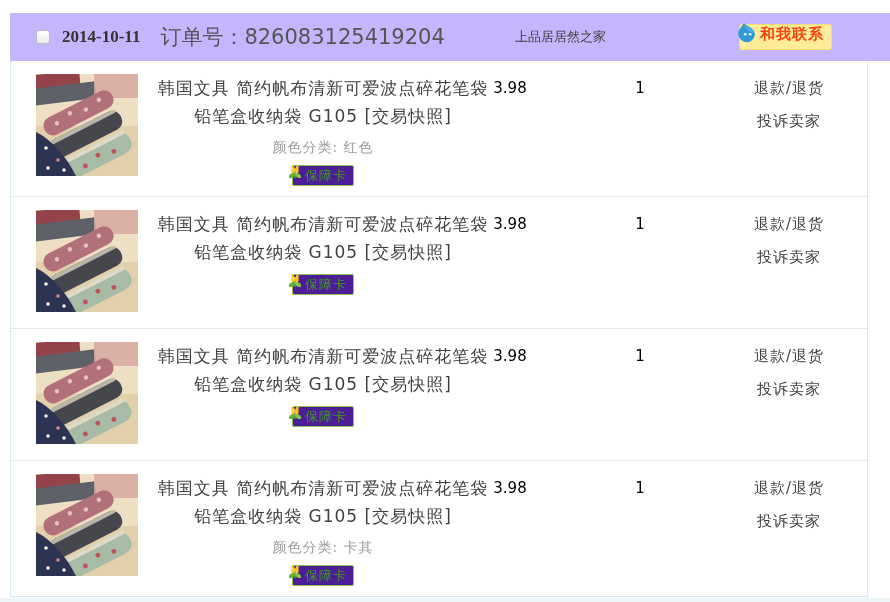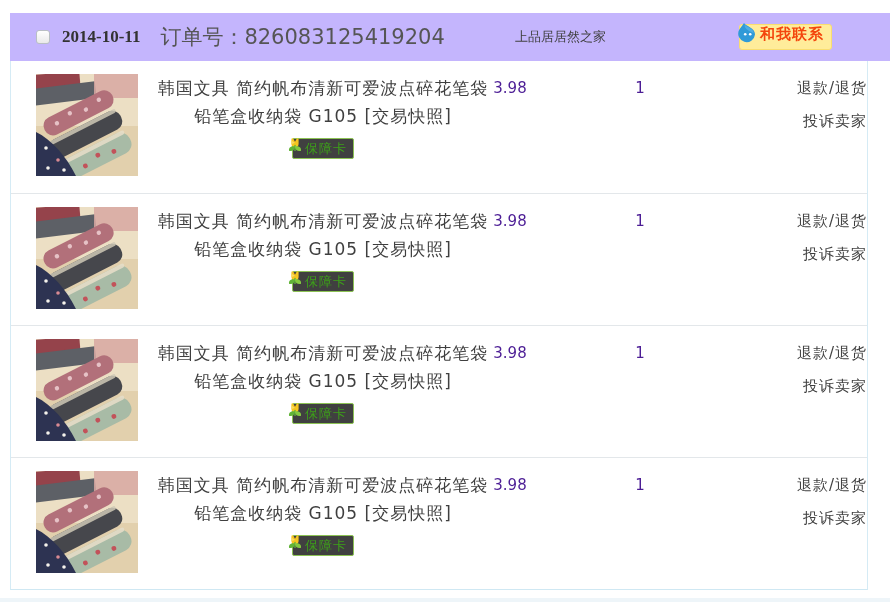--- a/index.html
+++ b/index.html
@@ -59,30 +59,30 @@
   .thumb { width:102px; height:102px; flex:0 0 102px; cursor:pointer; overflow:hidden; }
   .thumb svg { display:block; }
   .prod-info { margin-left:16px; width:340px;text-align:center; }
   .prod-title {
     width:338px; font-size:17px; line-height:28px; letter-spacing:1px;
     color:#3f3f3f; cursor:pointer;
   }
   .sku-line { margin-top:9px; font-size:14px; color:#9b9b9b; letter-spacing:1px; }
   .warranty-badge {
     margin-top:8px; display:inline-flex; align-items:center;
-    border:1px solid #8cc254; background:#404040; border-radius:2px;
+    border:1px solid #8cc254; background:#4c1d95; border-radius:2px;
     height:21px; padding:0 6px 0 1px; cursor:pointer; position:relative;
   }
   .warranty-badge .tulip { width:18px; height:18px; margin:-6px 1px 0 -8px; }
   .warranty-text { font-size:13px; color:#3da019; letter-spacing:1px; }
 
   .cell-price, .cell-qty {
-    font-size:15px; color:#4c1d95; text-align:center; line-height:28px;
-  }
-  .cell-actions { text-align:right; }
+    font-size:15px; color:#000000; text-align:center; line-height:28px;
+  }
+  .cell-actions { text-align:center; }
   .action-link {
     display:block; font-size:15px; line-height:28px; color:#3f3f3f;
     letter-spacing:1px; text-decoration:none; cursor:pointer; margin-bottom:5px;
   }
 
   .next-section-edge {
     position:absolute; left:0; top:598px; width:890px; height:4px;
     background:#eef5f9;
   }
 </style>
@@ -134,20 +134,21 @@
           </g>
           <path d="M0,58 C16,66 30,82 40,102 L0,102 Z" fill="#2d3352"></path>
           <circle cx="10" cy="74" r="1.8" fill="#f5f2ec"></circle>
               <circle cx="22" cy="86" r="1.8" fill="#d98a93"></circle>
           <circle cx="12" cy="94" r="1.8" fill="#f5f2ec"></circle>
               <circle cx="28" cy="96" r="1.8" fill="#f5f2ec"></circle>
         </svg>
       </div>
       <div class="prod-info">
         <div class="prod-title">韩国文具 简约帆布清新可爱波点碎花笔袋 铅笔盒收纳袋 G105 [交易快照]</div>
+        <div class="sku-line"><span>颜色分类: </span><span>红色</span></div>
         <div class="warranty-badge">
           <svg class="tulip" viewBox="0 0 16 16">
             <path d="M4.8 2.2 C4.8 1 6 0.6 6.5 1.6 L8 4.2 L9.5 1.6 C10 0.6 11.2 1 11.2 2.2 L11.2 6 A3.2 3.2 0 0 1 4.8 6 Z" fill="#f6c520"></path>
             <path d="M4.8 3 L8 5 L4.8 6.5 Z" fill="#f8da62"></path>
             <rect x="7.4" y="7" width="1.2" height="5.4" fill="#61b437"></rect>
             <path d="M8 8.2 C8 11.4 6 12.6 2.8 12.4 C2 9.4 4.2 7.8 8 8.2 Z" fill="#61b437"></path>
             <path d="M8 8.2 C8 11.4 10 12.6 13.2 12.4 C14 9.4 11.8 7.8 8 8.2 Z" fill="#83c93f"></path>
           </svg>
           <span class="warranty-text">保障卡</span>
         </div>
@@ -293,20 +294,21 @@
           </g>
           <path d="M0,58 C16,66 30,82 40,102 L0,102 Z" fill="#2d3352"></path>
           <circle cx="10" cy="74" r="1.8" fill="#f5f2ec"></circle>
               <circle cx="22" cy="86" r="1.8" fill="#d98a93"></circle>
           <circle cx="12" cy="94" r="1.8" fill="#f5f2ec"></circle>
               <circle cx="28" cy="96" r="1.8" fill="#f5f2ec"></circle>
         </svg>
       </div>
       <div class="prod-info">
         <div class="prod-title">韩国文具 简约帆布清新可爱波点碎花笔袋 铅笔盒收纳袋 G105 [交易快照]</div>
+        <div class="sku-line"><span>颜色分类: </span><span>卡其</span></div>
         <div class="warranty-badge">
           <svg class="tulip" viewBox="0 0 16 16">
             <path d="M4.8 2.2 C4.8 1 6 0.6 6.5 1.6 L8 4.2 L9.5 1.6 C10 0.6 11.2 1 11.2 2.2 L11.2 6 A3.2 3.2 0 0 1 4.8 6 Z" fill="#f6c520"></path>
             <path d="M4.8 3 L8 5 L4.8 6.5 Z" fill="#f8da62"></path>
             <rect x="7.4" y="7" width="1.2" height="5.4" fill="#61b437"></rect>
             <path d="M8 8.2 C8 11.4 6 12.6 2.8 12.4 C2 9.4 4.2 7.8 8 8.2 Z" fill="#61b437"></path>
             <path d="M8 8.2 C8 11.4 10 12.6 13.2 12.4 C14 9.4 11.8 7.8 8 8.2 Z" fill="#83c93f"></path>
           </svg>
           <span class="warranty-text">保障卡</span>
         </div>

